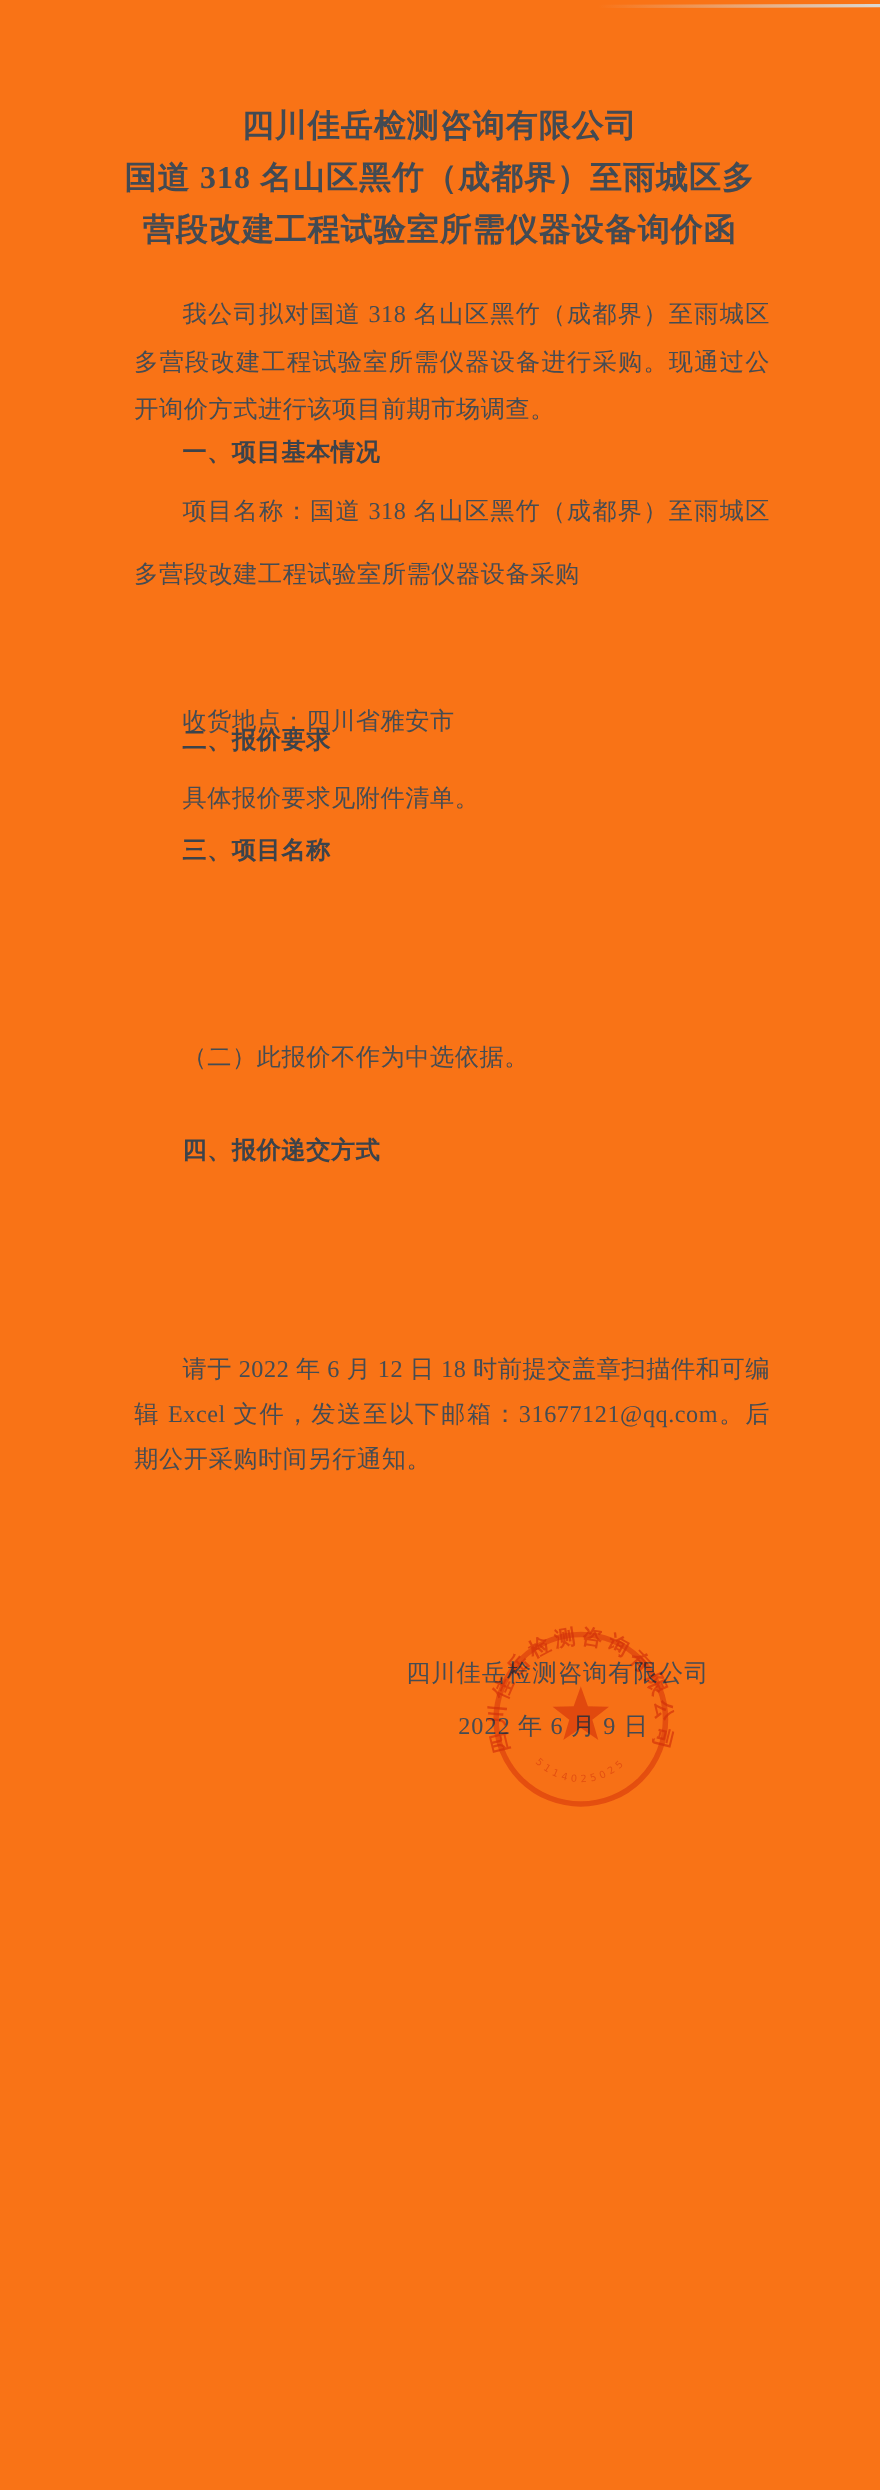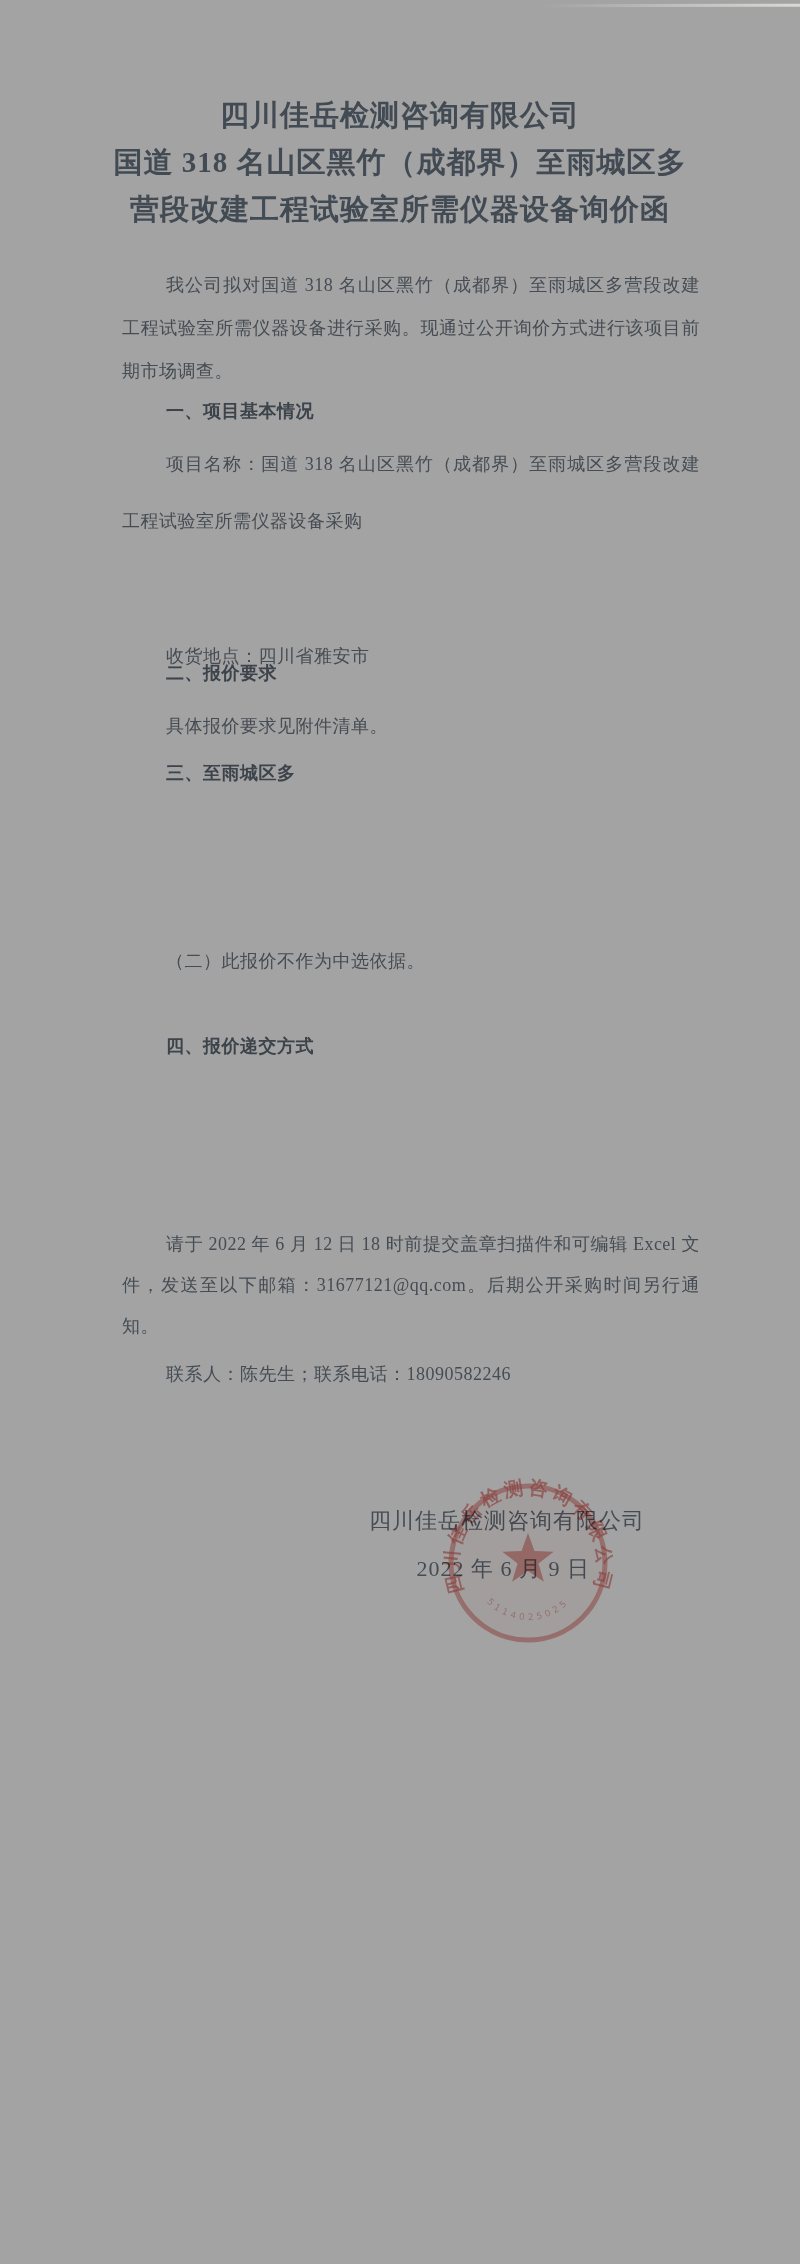--- a/index.html
+++ b/index.html
@@ -1,36 +1,36 @@
 <!DOCTYPE html>
 <html><head>
 <meta charset="utf-8">
 <style>
   html,body{margin:0;padding:0;background:#ffffff;}
   .page{
     position:relative;
     width:800px;height:2264px;
-    background:#a3a3a3;
+    background:#f97316;
     font-family:"Liberation Serif","DejaVu Serif",serif;
     color:#454c53;
     overflow:hidden;
   }
   .streak{
     position:absolute;top:4px;right:0;width:256px;height:3px;
     background:linear-gradient(to right, rgba(216,216,212,0), #d9d9d5);
     transform:rotate(-0.15deg);
   }
   .title{
     position:absolute;left:0;top:92px;width:800px;
     text-align:center;font-size:29px;font-weight:bold;
     line-height:47px;letter-spacing:1px;color:#424a53;
   }
   .b{
     position:absolute;left:122px;width:578px;
-    font-size:18px;line-height:43px;letter-spacing:0.5px;
+    font-size:22px;line-height:43px;letter-spacing:0.5px;
     text-align:justify;
   }
   .indent{text-indent:44px;}
   .h{font-weight:bold;color:#3c434b;}
   .sig{
     position:absolute;left:122px;width:578px;box-sizing:border-box;
     font-size:22px;letter-spacing:1px;color:#454c53;
   }
   .sig-company{top:1506px;text-align:right;padding-right:55px;}
   .sig-date{top:1554px;text-align:right;padding-right:110px;}
@@ -54,27 +54,26 @@
 
   <div class="b indent" style="top:264px;">我公司拟对国道 318 名山区黑竹（成都界）至雨城区多营段改建工程试验室所需仪器设备进行采购。现通过公开询价方式进行该项目前期市场调查。</div>
 
   <div class="b indent h" style="top:394px;line-height:34px;">一、项目基本情况</div>
   <div class="b indent" style="top:436px;line-height:57px;">项目名称：国道 318 名山区黑竹（成都界）至雨城区多营段改建工程试验室所需仪器设备采购</div>
   <div class="b indent" style="top:639px;line-height:34px;">收货地点：四川省雅安市</div>
 
   <div class="b indent h" style="top:656px;line-height:34px;">二、报价要求</div>
   <div class="b indent" style="top:709px;line-height:34px;">具体报价要求见附件清单。</div>
 
-  <div class="b indent h" style="top:756px;line-height:34px;">三、至雨城区多</div>
+  <div class="b indent h" style="top:756px;line-height:34px;">三、项目名称</div>
   <div class="b indent" style="top:944px;line-height:34px;">（二）此报价不作为中选依据。</div>
 
   <div class="b indent h" style="top:989px;line-height:34px;margin-top:40px;">四、报价递交方式</div>
 
   <div class="b indent" style="top:1224px;line-height:41px;">请于 2022 年 6 月 12 日 18 时前提交盖章扫描件和可编辑 Excel 文件，发送至以下邮箱：31677121@qq.com。后期公开采购时间另行通知。</div>
-  <div class="b indent" style="top:1357px;line-height:34px;">联系人：陈先生；联系电话：18090582246</div>
 
   <div class="sig sig-company">四川佳岳检测咨询有限公司</div>
   <div class="sig sig-date">2022 年 6 月 9 日</div>
 
   <svg class="seal" viewBox="0 0 170 170" aria-hidden="true">
     <defs>
       <path id="ringTextPath" d="M 20 112 A 70 70 0 1 1 150 112" fill="none"></path>
       <path id="serialPath" d="M 40 120 A 57 57 0 0 0 130 120" fill="none"></path>
     </defs>
     <circle cx="85" cy="85" r="77" fill="rgba(228,130,122,0.06)" stroke="rgba(213,88,82,0.55)" stroke-width="5"></circle>

